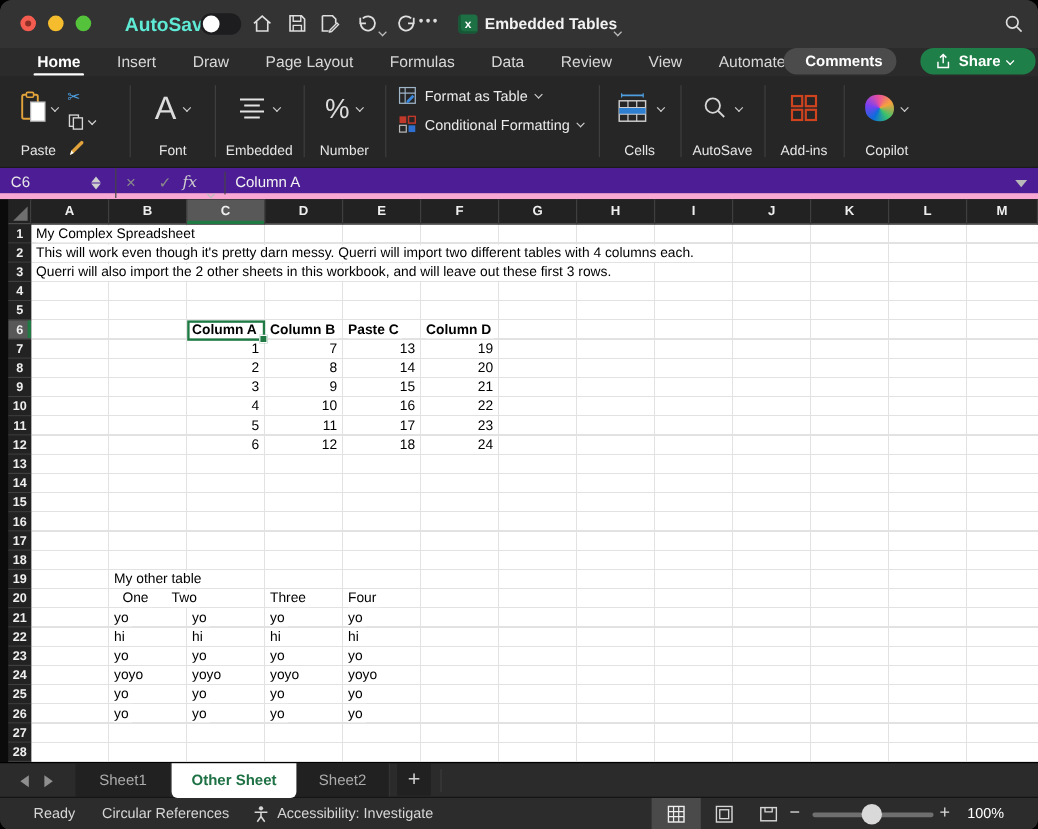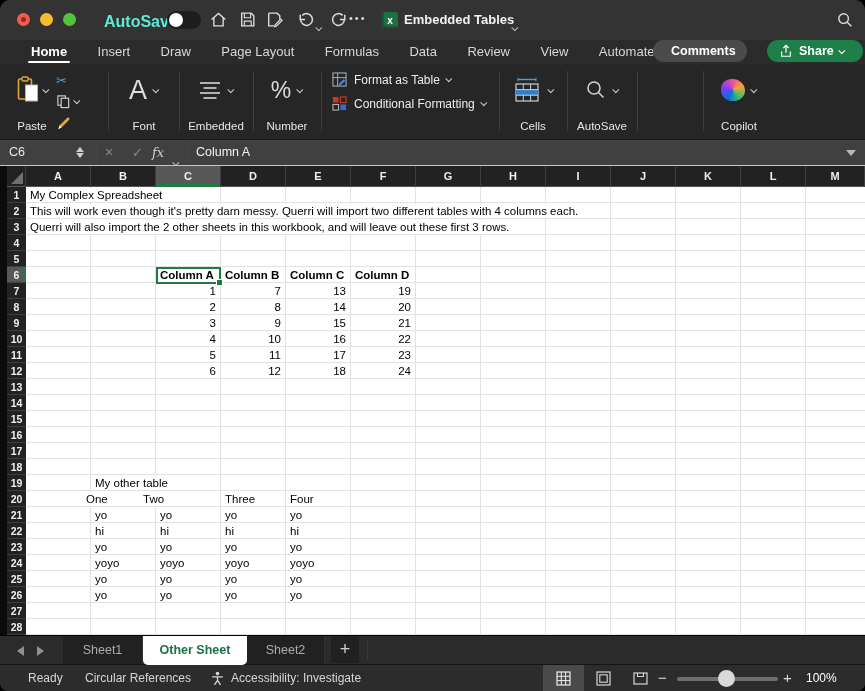--- a/index.html
+++ b/index.html
@@ -40,21 +40,21 @@
 .rdiv{position:absolute;top:7px;height:60px;width:1px;background:#3e3e3e}
 .rgroup{position:absolute;top:0;height:76px;text-align:center;color:#e6e6e6}
 .rlabel{position:absolute;bottom:8px;left:0;right:0;font-size:11.5px;color:#e6e6e6}
 .bigbtn .icw{position:absolute;top:9px;left:0;right:0;height:34px;display:flex;align-items:center;justify-content:center;gap:7px}
 .mini-col{position:absolute;left:56px;top:6px;width:44px}
 .mini{height:21px;display:flex;align-items:center;gap:4px;color:#d6d6d6}
 .styles-row{display:flex;align-items:center;gap:7px;height:23px;margin-top:1px;font-size:12px;color:#ececec;white-space:nowrap}
 .gridicon{flex:0 0 auto}
 
 
-.fbar{position:relative;height:26px;background:#404040;border-bottom:1px solid #f9a8d4;color:#e8e8e8}
+.fbar{position:relative;height:26px;background:#4c1d95;border-bottom:5px solid #f9a8d4;color:#e8e8e8}
 .namebox{position:absolute;left:0;top:0;width:97px;height:25px;line-height:25px;padding-left:9px;font-size:12.5px;border-right:1px solid #454545}
 .spin{position:absolute;left:76px;top:5px;width:10px}
 .spin i{display:block;width:0;height:0;border-left:4px solid transparent;border-right:4px solid transparent;margin:1.5px 0}
 .spin .up{border-bottom:5px solid #cfcfcf}
 .spin .dn{border-top:5px solid #cfcfcf}
 .fb-x{position:absolute;left:105px;top:0;line-height:25px;color:#8a8a8a;font-size:14px}
 .fb-check{position:absolute;left:132px;top:0;line-height:25px;color:#8a8a8a;font-size:13px}
 .fb-fx{position:absolute;left:152px;top:0;line-height:25px;font-family:"DejaVu Serif",serif;font-style:italic;font-size:13px;color:#cfcfcf}
 .fb-fxchev{position:absolute;left:174px;top:12px;color:#bdbdbd}
 .fb-sep{position:absolute;left:187px;top:3px;height:19px;width:1px;background:#454545}
@@ -283,20 +283,33 @@
         <svg width="22" height="22" viewBox="0 0 22 22">
             <circle cx="9" cy="9" r="6" fill="none" stroke="#d6d6d6" stroke-width="1.5"></circle>
             <line x1="13.5" y1="13.5" x2="18.5" y2="18.5" stroke="#d6d6d6" stroke-width="1.5"></line>
           </svg>
         <span class="chev s" style="color:#cfcfcf"></span>
       </div>
       <div class="rlabel">AutoSave</div>
     </div>
     <div class="rdiv" style="left:637px"></div>
 
+    <div class="rgroup bigbtn" style="left:640px;width:60px">
+      <div class="icw">
+        <svg width="24" height="24" viewBox="0 0 24 24">
+            <g fill="none" stroke="#d0431f" stroke-width="1.8">
+              <rect x="2" y="2" width="8.5" height="8.5"></rect>
+              <rect x="13.5" y="2" width="8.5" height="8.5"></rect>
+              <rect x="2" y="13.5" width="8.5" height="8.5"></rect>
+              <rect x="13.5" y="13.5" width="8.5" height="8.5"></rect>
+            </g>
+          </svg>
+      </div>
+      <div class="rlabel">Add-ins</div>
+    </div>
     <div class="rdiv" style="left:703px"></div>
 
     <div class="rgroup bigbtn" style="left:706px;width:66px">
       <div class="icw">
         <span style="display:inline-block;width:24px;height:22px;border-radius:45% 55% 50% 50%;background:conic-gradient(from 210deg,#0b6ddb,#7a3ff2,#e84f9e,#f6a23b,#39c26d,#0b6ddb)"></span>
         <span class="chev s" style="color:#cfcfcf"></span>
       </div>
       <div class="rlabel">Copilot</div>
     </div>
   </div>
@@ -364,21 +377,21 @@
       <div class="rowh" style="top: 389px;">24</div>
       <div class="rowh" style="top: 405px;">25</div>
       <div class="rowh" style="top: 421px;">26</div>
       <div class="rowh" style="top: 437px;">27</div>
       <div class="rowh" style="top: 453px;">28</div>
       <div class="cell txt" style="top: 22px; left: 30px;">My Complex Spreadsheet</div>
       <div class="cell txt" style="top: 38px; left: 30px;">This will work even though it's pretty darn messy. Querri will import two different tables with 4 columns each.</div>
       <div class="cell txt" style="top: 54px; left: 30px;">Querri will also import the 2 other sheets in this workbook, and will leave out these first 3 rows.</div>
       <div class="cell txt b" style="top: 102px; left: 160px;">Column A</div>
       <div class="cell txt b" style="top: 102px; left: 225px;">Column B</div>
-      <div class="cell txt b" style="top: 102px; left: 290px;">Column C</div>
+      <div class="cell txt b" style="top: 102px; left: 290px;">Paste C</div>
       <div class="cell txt b" style="top: 102px; left: 355px;">Column D</div>
       <div class="cell num" style="top: 118px; left: 156px; width: 60px;">1</div>
       <div class="cell num" style="top: 134px; left: 156px; width: 60px;">2</div>
       <div class="cell num" style="top: 150px; left: 156px; width: 60px;">3</div>
       <div class="cell num" style="top: 166px; left: 156px; width: 60px;">4</div>
       <div class="cell num" style="top: 182px; left: 156px; width: 60px;">5</div>
       <div class="cell num" style="top: 198px; left: 156px; width: 60px;">6</div>
       <div class="cell num" style="top: 118px; left: 221px; width: 60px;">7</div>
       <div class="cell num" style="top: 134px; left: 221px; width: 60px;">8</div>
       <div class="cell num" style="top: 150px; left: 221px; width: 60px;">9</div>
@@ -391,21 +404,21 @@
       <div class="cell num" style="top: 166px; left: 286px; width: 60px;">16</div>
       <div class="cell num" style="top: 182px; left: 286px; width: 60px;">17</div>
       <div class="cell num" style="top: 198px; left: 286px; width: 60px;">18</div>
       <div class="cell num" style="top: 118px; left: 351px; width: 60px;">19</div>
       <div class="cell num" style="top: 134px; left: 351px; width: 60px;">20</div>
       <div class="cell num" style="top: 150px; left: 351px; width: 60px;">21</div>
       <div class="cell num" style="top: 166px; left: 351px; width: 60px;">22</div>
       <div class="cell num" style="top: 182px; left: 351px; width: 60px;">23</div>
       <div class="cell num" style="top: 198px; left: 351px; width: 60px;">24</div>
       <div class="cell txt" style="top: 310px; left: 95px;">My other table</div>
-      <div class="cell txt" style="top: 326px; left: 86px;">One</div>
+      <div class="cell txt" style="top: 326px; left: 102px;">One</div>
       <div class="cell txt" style="top: 326px; left: 143px;">Two</div>
       <div class="cell txt" style="top: 326px; left: 225px;">Three</div>
       <div class="cell txt" style="top: 326px; left: 290px;">Four</div>
       <div class="cell txt" style="top: 342px; left: 95px;">yo</div>
       <div class="cell txt" style="top: 342px; left: 160px;">yo</div>
       <div class="cell txt" style="top: 342px; left: 225px;">yo</div>
       <div class="cell txt" style="top: 342px; left: 290px;">yo</div>
       <div class="cell txt" style="top: 358px; left: 95px;">hi</div>
       <div class="cell txt" style="top: 358px; left: 160px;">hi</div>
       <div class="cell txt" style="top: 358px; left: 225px;">hi</div>

